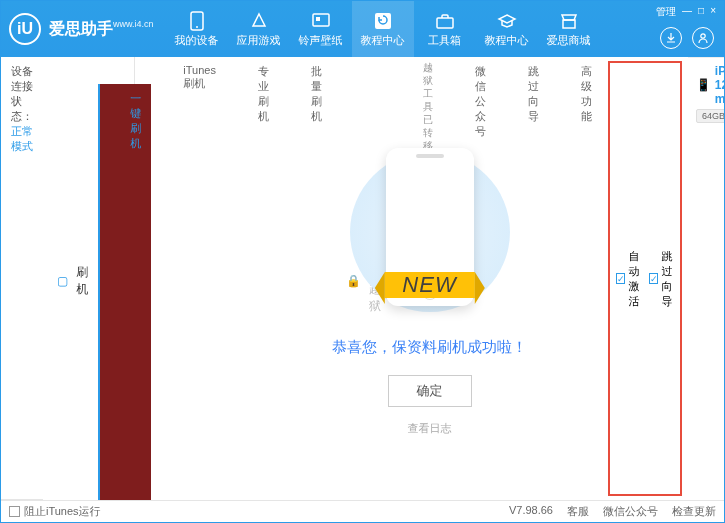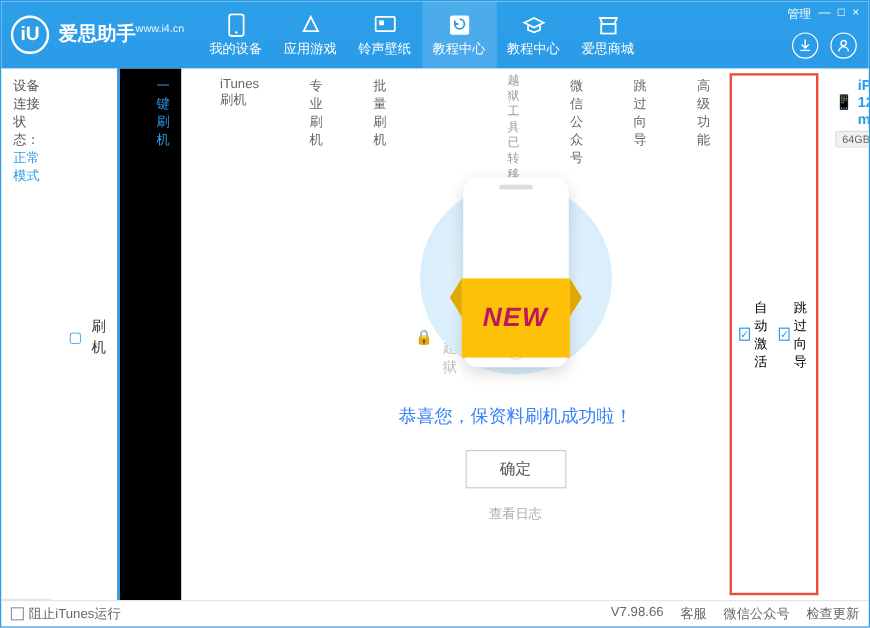--- a/index.html
+++ b/index.html
@@ -16,36 +16,36 @@
 .nav-icon { width: 20px; height: 20px; display: flex; align-items: center; justify-content: center; }
 .header-right { position: absolute; right: 8px; top: 4px; display: flex; gap: 6px; font-size: 10px; }
 .header-right-lower { position: absolute; right: 10px; top: 26px; display: flex; gap: 10px; }
 .circle-btn { width: 22px; height: 22px; border: 1.5px solid #fff; border-radius: 50%; display: flex; align-items: center; justify-content: center; cursor: pointer; }
 .body { display: flex; height: calc(100% - 56px - 22px); }
 .sidebar { width: 134px; border-right: 1px solid #e5e5e5; display: flex; flex-direction: row; font-size: 12px; }
 .status-bar { padding: 7px 10px; border-bottom: 1px solid #e5e5e5; font-size: 11px; color: #555; }
 .status-val { color: #2b9be8; }
 .side-section { padding: 8px 10px 4px 14px; color: #333; display: flex; align-items: center; gap: 8px; cursor: pointer; }
 .side-sub { padding: 7px 10px 7px 32px; color: #666; cursor: pointer; font-size: 11px; }
-.side-sub.active { background: #000000; color: #2b9be8; border-left: 2px solid #2b9be8; padding-left: 30px; }
+.side-sub.active { background: #7f1d1d; color: #2b9be8; border-left: 2px solid #2b9be8; padding-left: 30px; margin-top: 27px; }
 .side-note { padding: 4px 10px 4px 32px; color: #999; font-size: 10px; line-height: 1.3; }
 .side-divider { border-top: 1px solid #eee; margin: 4px 0; }
 .checkbox-row { border: 2px solid #e74c3c; margin: 4px 6px; padding: 5px 6px; display: flex; gap: 8px; font-size: 11px; }
 .cb { display: flex; align-items: center; gap: 3px; }
 .cb-box { width: 11px; height: 11px; border: 1px solid #2b9be8; display: flex; align-items: center; justify-content: center; color: #2b9be8; font-size: 9px; }
 .device-box { padding: 6px 8px; border-top: 1px solid #eee; }
 .device-name { color: #2b9be8; font-size: 12px; font-weight: bold; display: flex; align-items: center; gap: 4px; }
 .device-badge { background: #f0f0f0; border: 1px solid #ddd; border-radius: 2px; padding: 1px 5px; font-size: 9px; color: #666; display: inline-block; margin-top: 3px; }
 .main { flex: 1; display: flex; flex-direction: column; align-items: center; justify-content: center; padding-top: 20px; }
 .illustration { width: 200px; height: 180px; position: relative; margin-bottom: 16px; }
 .illu-circle { position: absolute; top: 10px; left: 50%; transform: translateX(-50%); width: 160px; height: 160px; border-radius: 50%; background: radial-gradient(circle, #e8f4fd 0%, #d4ebfb 100%); }
 .illu-phone { position: absolute; top: 6px; left: 50%; transform: translateX(-50%); width: 88px; height: 158px; background: #fff; border-radius: 12px; box-shadow: 0 4px 12px rgba(0,0,0,0.15); }
 .illu-phone::before { content:""; position:absolute; top:6px; left:50%; transform:translateX(-50%); width:28px; height:4px; background:#ddd; border-radius:2px; }
 .illu-phone::after { content:""; position:absolute; bottom:6px; left:50%; transform:translateX(-50%); width:14px; height:14px; border:1px solid #ddd; border-radius:50%; }
-.illu-banner { position: absolute; bottom: 24px; left: 50%; transform: translateX(-50%); background: #ffc107; color: #be185d; font-weight: bold; font-size: 22px; padding: 20px 18px; letter-spacing: 1px; font-style: italic; }
+.illu-banner { position: absolute; bottom: 24px; left: 50%; transform: translateX(-50%); background: #ffc107; color: #404040; font-weight: normal; font-size: 22px; padding: 0 18px; letter-spacing: 1px; font-style: italic; }
 .illu-banner::before, .illu-banner::after { content:""; position:absolute; top:0; width:0; height:0; border-top:16px solid transparent; border-bottom:16px solid transparent; }
 .illu-banner::before { right:100%; border-right:10px solid #e0a800; }
 .illu-banner::after { left:100%; border-left:10px solid #e0a800; }
 .msg { font-size: 15px; color: #3b82f6; margin-bottom: 18px; }
 .confirm-btn { border: 1px solid #ccc; background: #fff; padding: 6px 28px; font-size: 13px; color: #555; cursor: pointer; margin-bottom: 14px; }
 .log-link { font-size: 11px; color: #aaa; cursor: pointer; }
 .footer { height: 22px; border-top: 1px solid #e5e5e5; display: flex; align-items: center; font-size: 11px; color: #666; padding: 0 8px; justify-content: space-between; }
 .footer-left { display: flex; align-items: center; gap: 4px; }
 .footer-cb { width: 11px; height: 11px; border: 1px solid #999; }
 .footer-right { display: flex; gap: 14px; }
@@ -97,20 +97,29 @@
           <svg width="18" height="18" viewBox="0 0 18 18">
             <rect x="1" y="1" width="16" height="16" rx="2" fill="#fff"></rect>
             <path d="M9 4 A4 4 0 1 1 5 8" fill="none" stroke="#2b9be8" stroke-width="1.5"></path>
             <path d="M5 5 L5 8 L8 8" fill="none" stroke="#2b9be8" stroke-width="1.5"></path>
           </svg>
         </div>
       <span>教程中心</span>
     </div>
     <div class="nav-item">
       <div class="nav-icon">
+          <svg width="18" height="16" viewBox="0 0 18 16">
+            <rect x="1" y="5" width="16" height="10" rx="1" fill="none" stroke="#fff" stroke-width="1.5"></rect>
+            <path d="M6 5 V3 a1 1 0 0 1 1-1 h4 a1 1 0 0 1 1 1 V5" fill="none" stroke="#fff" stroke-width="1.5"></path>
+          </svg>
+        </div>
+      <span>工具箱</span>
+    </div>
+    <div class="nav-item">
+      <div class="nav-icon">
           <svg width="20" height="16" viewBox="0 0 20 16">
             <path d="M10 2 L18 6 L10 10 L2 6 Z" fill="none" stroke="#fff" stroke-width="1.5"></path>
             <path d="M5 8 V12 L10 14 L15 12 V8" fill="none" stroke="#fff" stroke-width="1.5"></path>
           </svg>
         </div>
       <span>教程中心</span>
     </div>
     <div class="nav-item">
       <div class="nav-icon">
           <svg width="18" height="16" viewBox="0 0 18 16">

